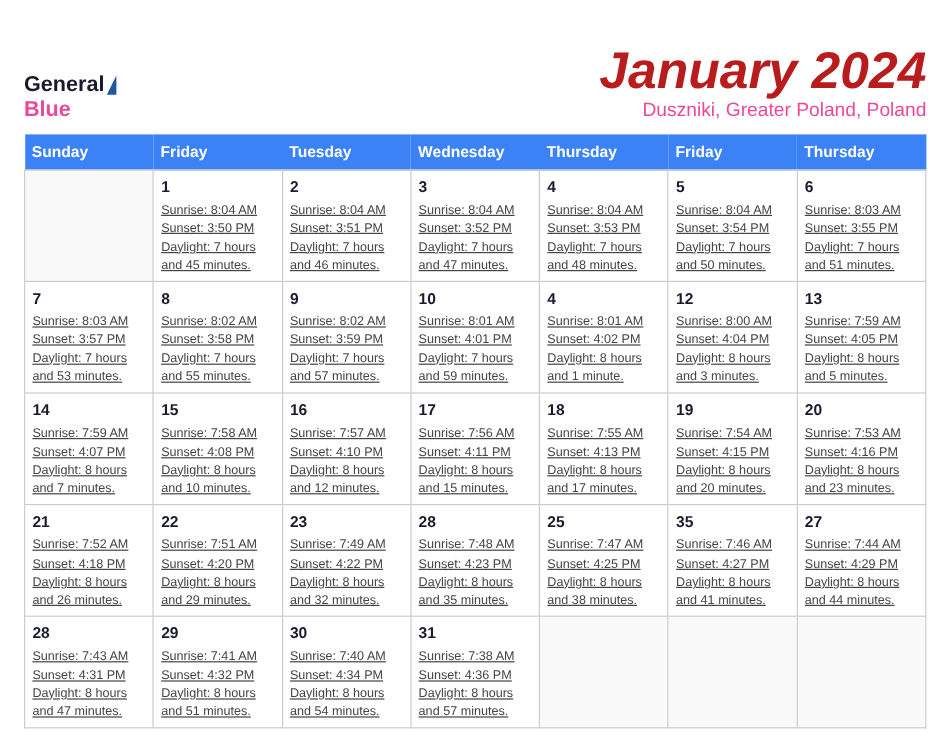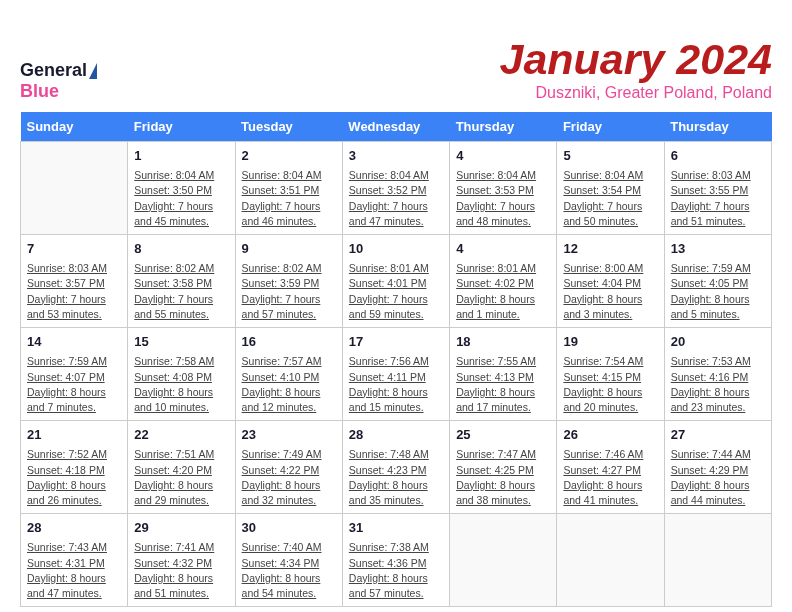--- a/index.html
+++ b/index.html
@@ -217,21 +217,21 @@
         </td>
         <td>
           <span class="day-num">28</span>
           <div class="day-info">Sunrise: 7:48 AM<br>Sunset: 4:23 PM<br>Daylight: 8 hours<br>and 35 minutes.</div>
         </td>
         <td>
           <span class="day-num">25</span>
           <div class="day-info">Sunrise: 7:47 AM<br>Sunset: 4:25 PM<br>Daylight: 8 hours<br>and 38 minutes.</div>
         </td>
         <td>
-          <span class="day-num">26</span>
+          <span class="day-num">35</span>
           <div class="day-info">Sunrise: 7:46 AM<br>Sunset: 4:27 PM<br>Daylight: 8 hours<br>and 41 minutes.</div>
         </td>
         <td>
           <span class="day-num">27</span>
           <div class="day-info">Sunrise: 7:44 AM<br>Sunset: 4:29 PM<br>Daylight: 8 hours<br>and 44 minutes.</div>
         </td>
       </tr>
       <tr>
         <td>
           <span class="day-num">28</span>

